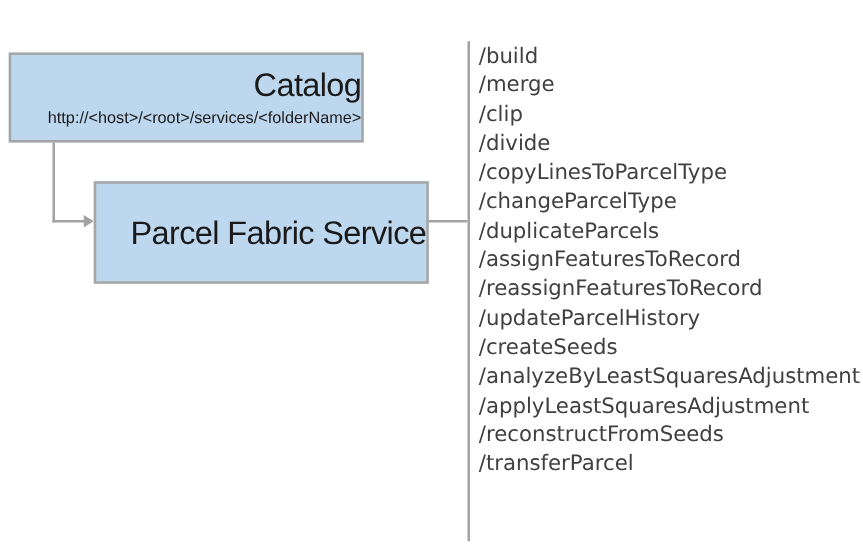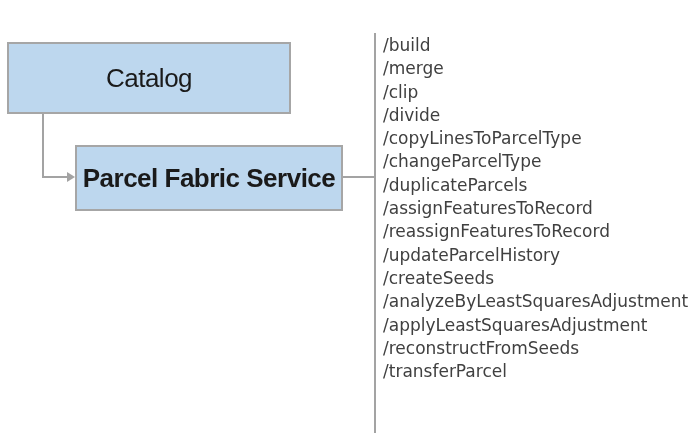--- a/index.html
+++ b/index.html
@@ -13,39 +13,39 @@
   }
 
   
   .node {
     position: absolute;
     box-sizing: border-box;
     background: #bdd7ee;
     border: 2px solid #a6a6a6;
     display: flex;
     flex-direction: column;
-    align-items: center;
+    align-items: flex-end;
     justify-content: center;
   }
   .node .title {
     color: #1a1a1a;
     font-size: 26px;
     letter-spacing: -0.5px;
     line-height: 1.1;
     white-space: nowrap;
   }
   .node .subtitle {
     color: #1a1a1a;
     font-size: 13px;
     line-height: 1.2;
     margin-top: 3px;
     white-space: nowrap;
   }
   .catalog-node { left: 7px; top: 42px; width: 284px; height: 72px; }
-  .service-node { left: 75px; top: 145px; width: 268px; height: 66px; font-weight: bold; }
+  .service-node { left: 75px; top: 145px; width: 268px; height: 82px; }
 
   
   .line { position: absolute; background: #a3a3a3; }
   .drop-v   { left: 42px;  top: 114px; width: 2px;  height: 64px; }
   .drop-h   { left: 42px;  top: 176px; width: 26px; height: 2px; }
   .arrow-right {
     position: absolute;
     left: 67px; top: 172px;
     width: 0; height: 0;
     border-top: 5px solid transparent;
@@ -70,20 +70,21 @@
     white-space: nowrap;
   }
 </style>
 </head>
 <body>
 
 <div class="canvas">
 
   <div class="node catalog-node">
     <div class="title">Catalog</div>
+    <div class="subtitle">http://&lt;host&gt;/&lt;root&gt;/services/&lt;folderName&gt;</div>
   </div>
 
   <div class="line drop-v"></div>
   <div class="line drop-h"></div>
   <div class="arrow-right"></div>
 
   <div class="node service-node">
     <div class="title">Parcel Fabric Service</div>
   </div>
 

